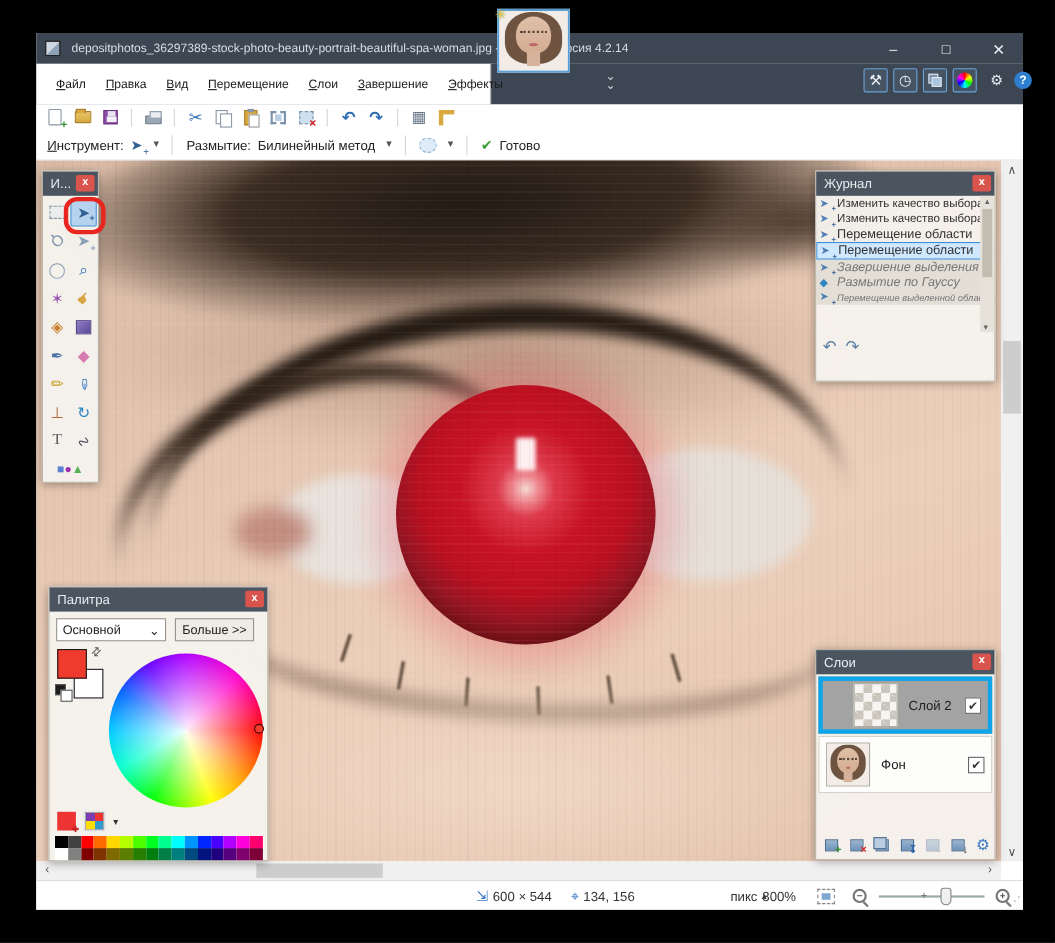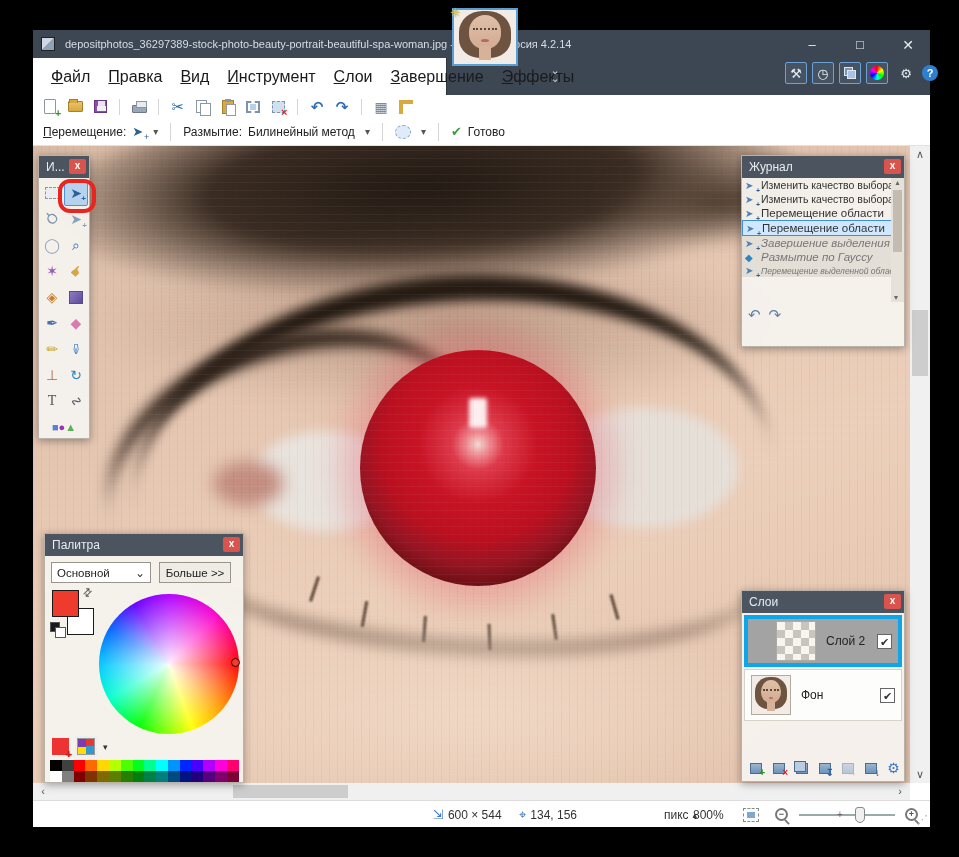--- a/index.html
+++ b/index.html
@@ -10,21 +10,21 @@
   
   .titlebar { position:absolute; left:0; top:0; width:897px; height:28px; background:#3d4653; display:flex; align-items:center; }
   .app-icon { width:14px; height:14px; margin-left:8px; background:linear-gradient(135deg,#cfd8e2 50%,#8fa3b8 50%); border:1px solid #222; }
   .title-text { color:#d7dde4; font-size:11px; margin-left:10px; white-space:nowrap; }
   .winbtn { position:absolute; top:4px; width:34px; height:22px; color:#e8ecf1; font-size:13px; text-align:center; line-height:22px; }
   .winbtn.min { left:762px; } .winbtn.max { left:810px; } .winbtn.close { left:858px; font-size:14px; }
 
   
   .menurow { position:absolute; left:0; top:28px; width:897px; height:37px; background:#3d4653; }
   .menubox { position:absolute; left:0; top:0; width:414px; height:37px; background:#fff; border-right:1px solid #2e3640; display:flex; align-items:center; padding-left:10px; gap:2px; }
-  .menu-item { display:inline-block; font-size:16px; color:#1a1a1a; padding:4px 8px; }
+  .menu-item { display:inline-block; font-size:11px; color:#1a1a1a; padding:4px 8px; }
   .menu-item::first-letter { text-decoration:underline; }
   .img-tab { position:absolute; left:419px; top:-22px; width:66px; height:58px; background:#fff; border:2px solid #5a9fd4; z-index:5; }
   .thumb-face { position:relative; width:100%; height:100%; background:#f3ece6; overflow:hidden; }
   .hair { position:absolute; left:8%; top:2%; width:84%; height:86%; border-radius:45% 45% 40% 40%; background:#6d5340; }
   .face { position:absolute; left:24%; top:10%; width:52%; height:62%; border-radius:50% 50% 46% 46%; background:linear-gradient(#dfc0a8,#d3ab92); }
   .neck { position:absolute; left:40%; top:66%; width:20%; height:26%; background:#d6b29a; }
   .lips { position:absolute; left:44%; top:54%; width:12%; height:6%; border-radius:50%; background:#b66; }
   .eyes { position:absolute; left:30%; top:34%; width:40%; height:3px; background:transparent; border-top:2px dotted #5a4638; }
   .star-badge { position:absolute; left:-4px; top:-4px; font-size:12px; color:#e8c04b; z-index:6; text-shadow:0 0 2px #7a5; }
   .chevron-dd { position:absolute; left:512px; top:8px; width:20px; height:20px; color:#cfd6df; font-size:11px; line-height:8px; text-align:center; }
@@ -191,21 +191,21 @@
     <div class="winbtn min">–</div>
     <div class="winbtn max">□</div>
     <div class="winbtn close">✕</div>
   </div>
 
   <div class="menurow">
     <div class="menubox">
       <span class="menu-item">Файл</span>
       <span class="menu-item">Правка</span>
       <span class="menu-item">Вид</span>
-      <span class="menu-item">Инструмент</span>
+      <span class="menu-item">Перемещение</span>
       <span class="menu-item">Слои</span>
       <span class="menu-item">Завершение</span>
       <span class="menu-item">Эффекты</span>
     </div>
     <div class="chevron-dd"><span>⌄</span><br><span>⌄</span></div>
     <div class="topbtn framed" style="left:752px;">
         <span>⚒</span>
       </div>
     <div class="topbtn framed" style="left:779px;">
         <span>◷</span>
@@ -278,21 +278,21 @@
     <div class="tb-sep"></div>
     <div class="tbi" style="color:#6b7a8a;">
         <span>▦</span>
       </div>
     <div class="tbi">
         <div class="i-ruler"></div>
       </div>
   </div>
 
   <div class="optrow">
-    <span class="lbl">Перемещение:</span>
+    <span class="lbl">Инструмент:</span>
     <span class="move-glyph"><span>➤</span><i>+</i></span>
     <span class="caret">▾</span>
     <span class="opt-sep"></span>
     <span>Размытие:</span>
     <span>Билинейный метод</span>
     <span class="caret">▾</span>
     <span class="opt-sep"></span>
     <span class="sel-circle"></span>
     <span class="caret">▾</span>
     <span class="opt-sep"></span>

